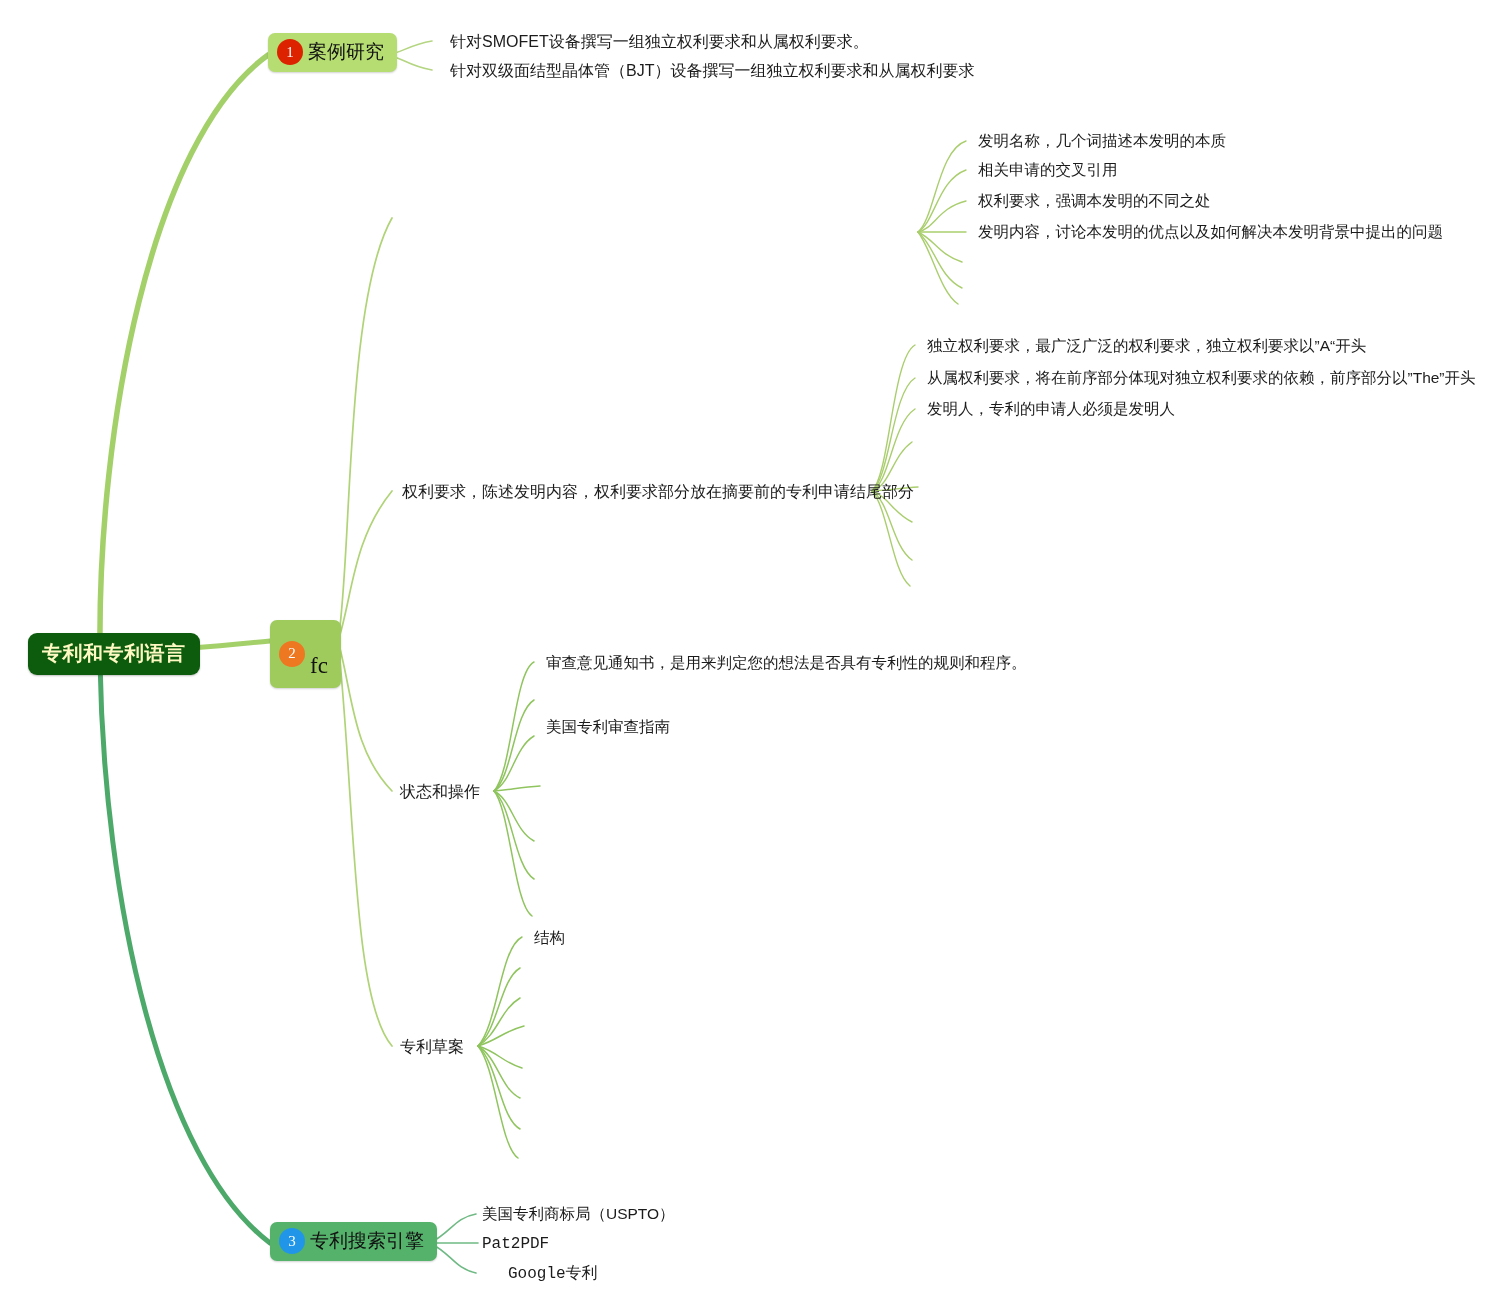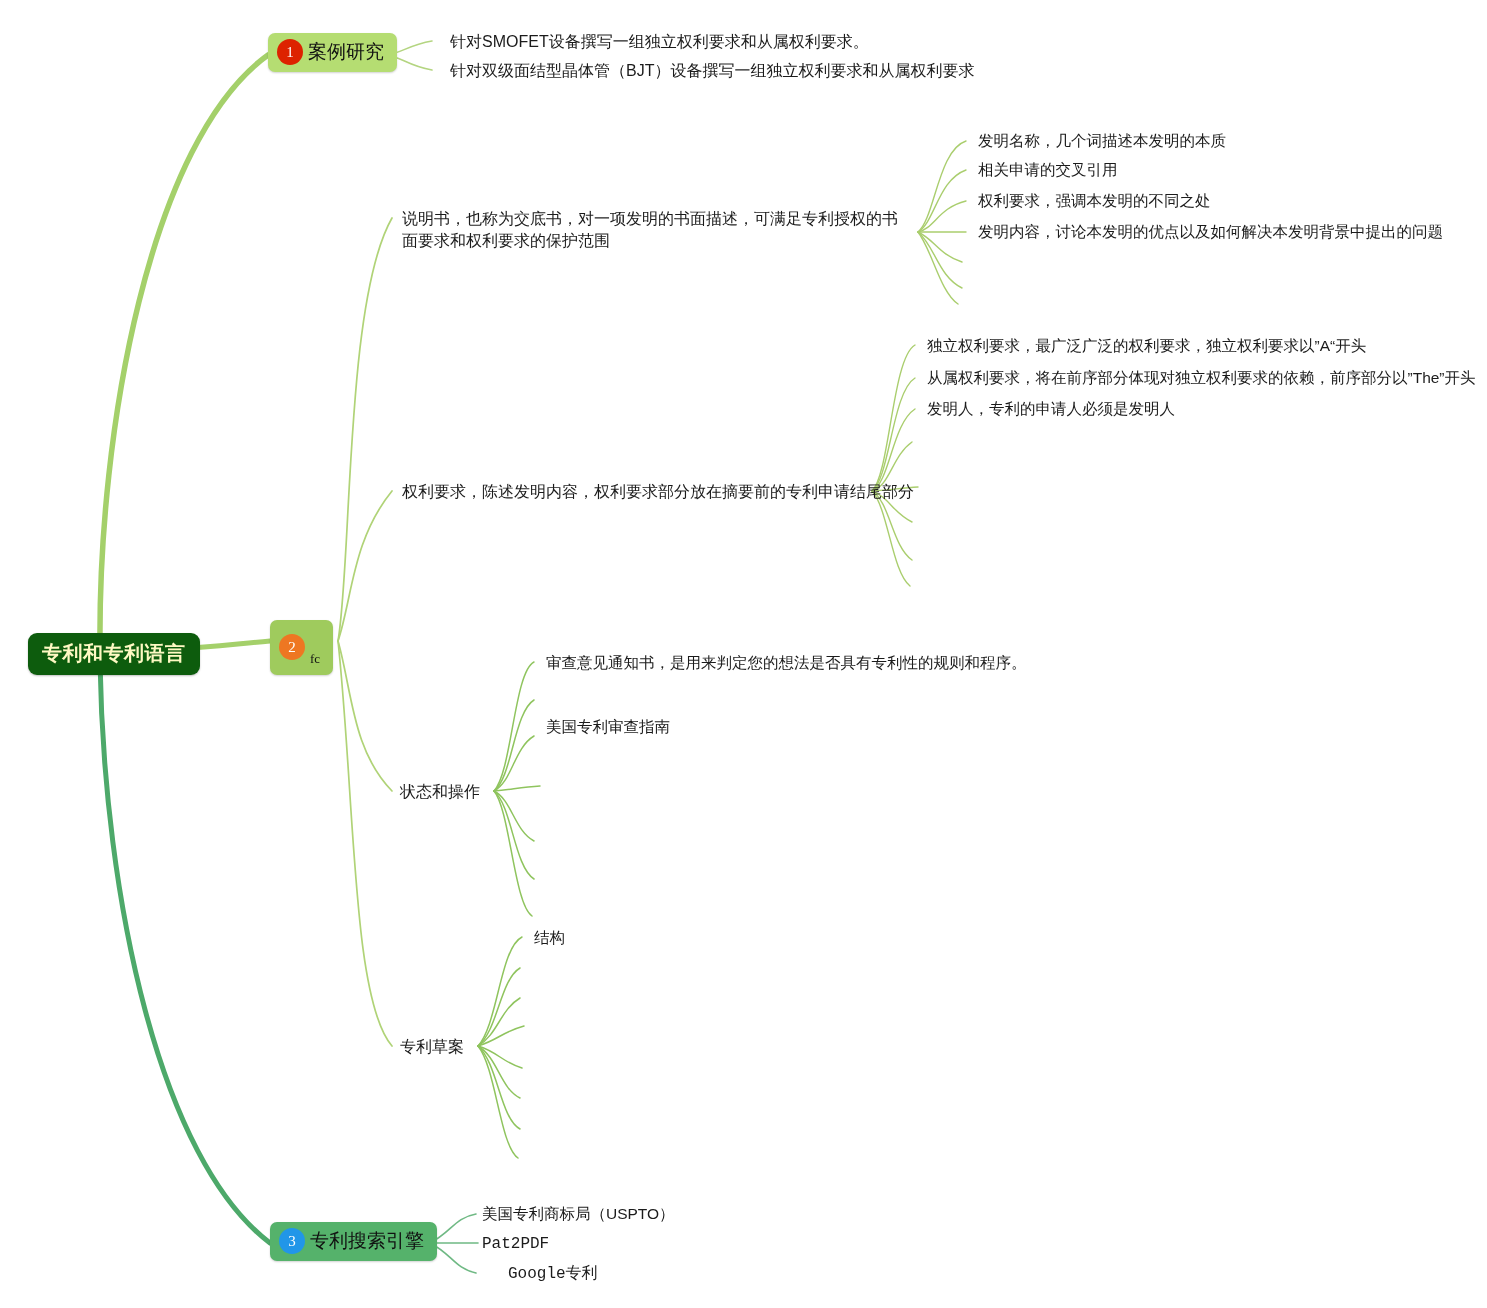--- a/index.html
+++ b/index.html
@@ -71,21 +71,21 @@
     font-size: 15px;
     color: #ffffff;
     flex: 0 0 auto;
     font-family: "Liberation Serif", serif;
   }
   .badge-red    { background: #dd2200; }
   .badge-orange { background: #ee7722; }
   .badge-blue   { background: #2196e8; }
 
   .l1-label { font-weight: 400; }
-  .l1-label.serif { font-family: "Liberation Serif", serif; font-size: 13px; margin-top: 24px; }
+  .l1-label.serif { font-family: "Liberation Serif", serif; font-size: 23px; margin-top: 24px; }
 
   
   .t-node {
     color: #1b1b1b;
     font-size: 16px;
   }
   .t-node.lvl2 { font-size: 16px; }
   .t-node.lvl3 { font-size: 15.5px; }
   .t-node.wrap {
     white-space: normal;
@@ -169,23 +169,20 @@
   </div>
   <div class="node t-node lvl2" style="left:450px; top:60px;">
     <span>针对双级面结型晶体管（BJT）设备撰写一组独立权利要求和从属权利要求</span>
   </div>
 
   <div class="node l1-node l1-green2" style="left:270px; top:620px;">
     <span class="badge badge-orange">2</span>
     <span class="l1-label serif">fc</span>
   </div>
 
-  <div class="node t-node lvl2 wrap" style="left:402px; top:208px; width:505px;">
-    <span>说明书，也称为交底书，对一项发明的书面描述，可满足专利授权的书面要求和权利要求的保护范围</span>
-  </div>
 
   <div class="node t-node lvl3" style="left:978px; top:131px;">
     <span>发明名称，几个词描述本发明的本质</span>
   </div>
   <div class="node t-node lvl3" style="left:978px; top:160px;">
     <span>相关申请的交叉引用</span>
   </div>
   <div class="node t-node lvl3" style="left:978px; top:191px;">
     <span>权利要求，强调本发明的不同之处</span>
   </div>

